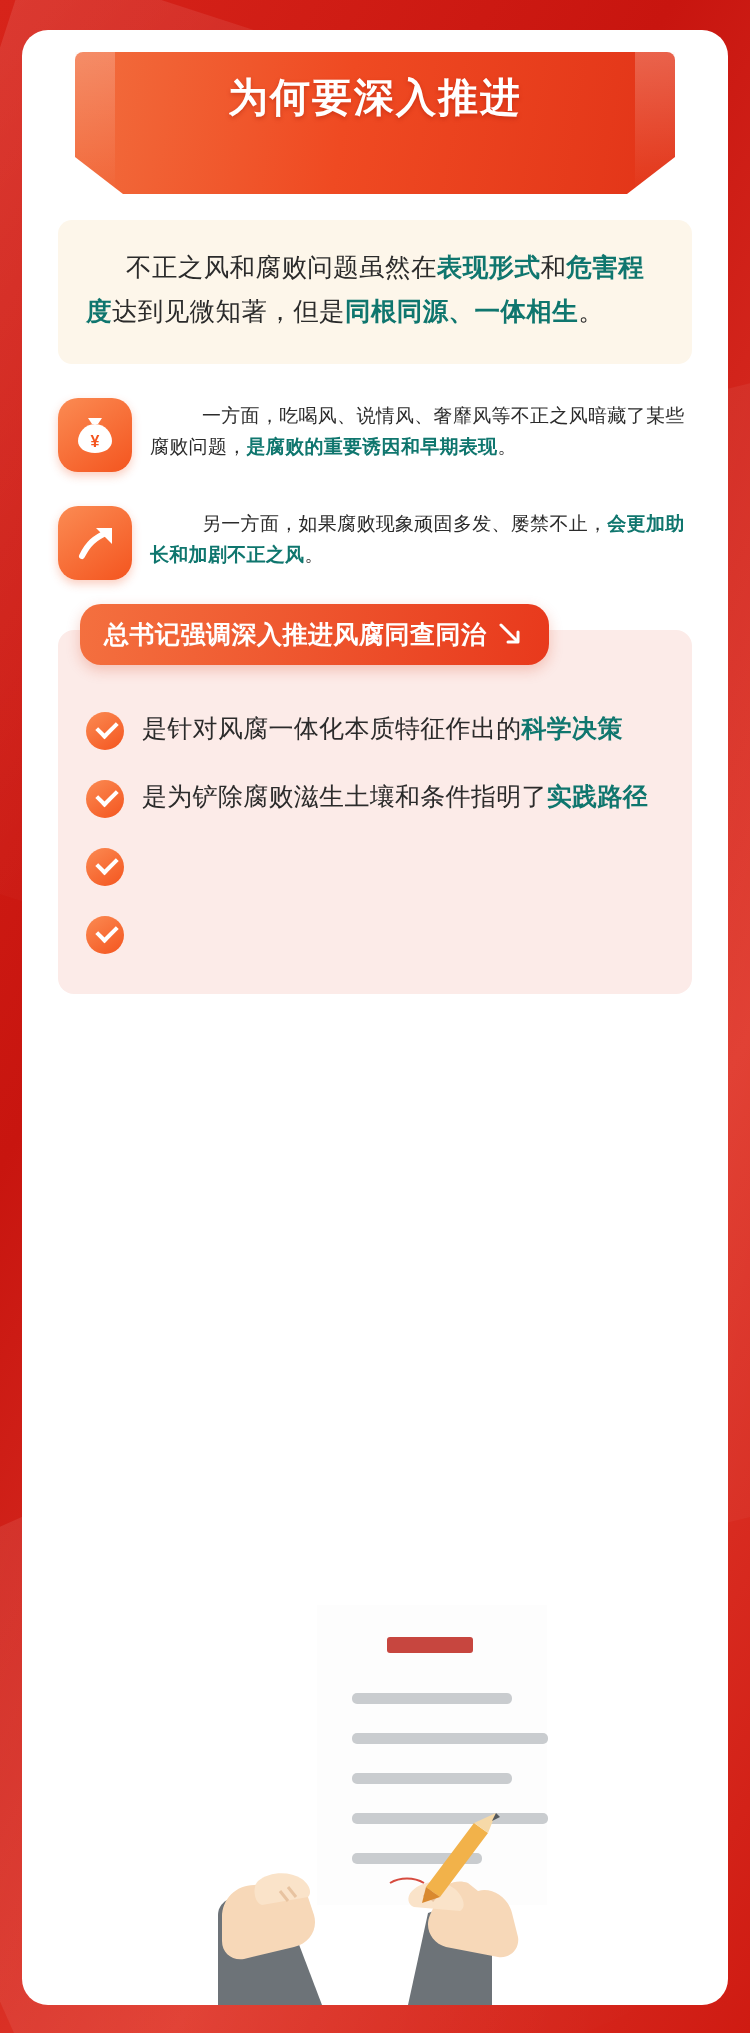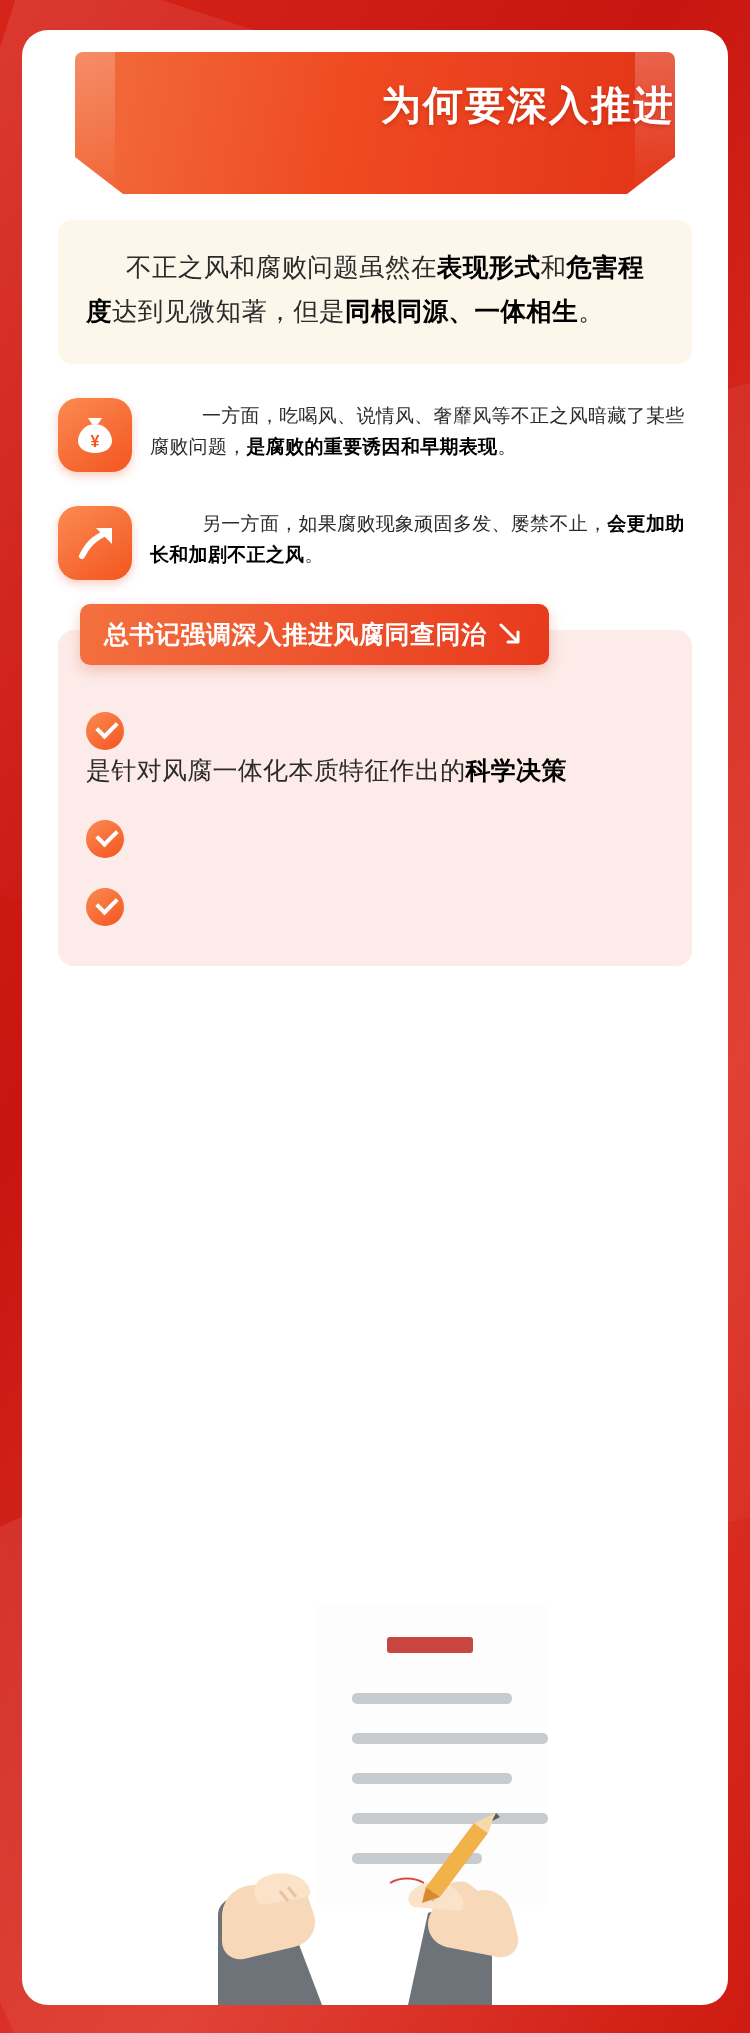--- a/index.html
+++ b/index.html
@@ -58,43 +58,42 @@
     width: 40px;
     height: 142px;
     background: linear-gradient(180deg, rgba(255,255,255,0.22), rgba(255,255,255,0));
   }
   .banner .ribbon-l { left: 0; }
   .banner .ribbon-r { right: 0; }
   .banner-title {
     position: relative;
     z-index: 2;
     color: #fff;
-    text-align: right;
+    text-align: center;
     font-size: 40px;
     font-weight: bold;
     letter-spacing: 2px;
     line-height: 1.38;
     padding-top: 18px;
     text-shadow: 0 2px 4px rgba(150,20,0,0.35);
-    margin-top: 8px;
   }
 
   
   .intro {
     margin: 4px 36px 0 36px;
     background: #fdf6ea;
     border-radius: 14px;
     padding: 26px 28px 30px 28px;
     font-size: 25.5px;
     line-height: 1.72;
     color: #2b2b2b;
     letter-spacing: 0.4px;
   }
   .intro .ind { display: inline-block; width: 40px; }
-  .hl { color: #000000; font-weight: bold; }
+  .hl { color: #0f766e; font-weight: bold; }
 
   
   .para {
     display: flex;
     align-items: flex-start;
     margin: 34px 36px 0 36px;
   }
   .para .icon {
     flex: 0 0 auto;
     width: 74px;
@@ -126,38 +125,37 @@
   .tag {
     position: absolute;
     left: 22px;
     top: -26px;
     background: linear-gradient(100deg, #f4703f 0%, #e8391c 100%);
     color: #fff;
     font-size: 25px;
     font-weight: bold;
     letter-spacing: 0.5px;
     padding: 14px 26px 14px 24px;
-    border-radius: 10px;
+    border-radius: 21px;
     display: flex;
     align-items: center;
     gap: 10px;
     box-shadow: 0 5px 14px rgba(220, 60, 25, 0.25);
   }
   .tag .arrow {
     display: inline-block;
     width: 26px;
     height: 26px;
     position: relative;
   }
   .bullet {
     display: flex;
     align-items: flex-start;
     padding: 0 34px 0 28px;
     margin-top: 26px;
-    flex-direction: column;
   }
   .bullet:first-of-type { margin-top: 14px; }
   .check {
     flex: 0 0 auto;
     width: 38px;
     height: 38px;
     border-radius: 50%;
     background: linear-gradient(145deg, #fb8b53, #f4551f);
     margin-right: 18px;
     position: relative;
@@ -247,20 +245,24 @@
           <path d="M21 11 L21 21 L11 21" stroke="#ffffff" stroke-width="3" fill="none" stroke-linecap="round" stroke-linejoin="round"></path>
         </svg>
       </span>
     </div>
 
     <div class="bullet">
       <span class="check"></span>
       <span class="btxt"><span>是针对风腐一体化本质特征作出的</span><span class="hl">科学决策</span><span></span></span>
     </div>
 
+    <div class="bullet">
+      <span class="check"></span>
+      <span class="btxt"><span>是为铲除腐败滋生土壤和条件指明了</span><span class="hl">实践路径</span><span></span></span>
+    </div>
 
     <div class="bullet">
       <span class="check"></span>
     </div>
 
     <div class="bullet">
       <span class="check"></span>
     </div>
   </div>
 

